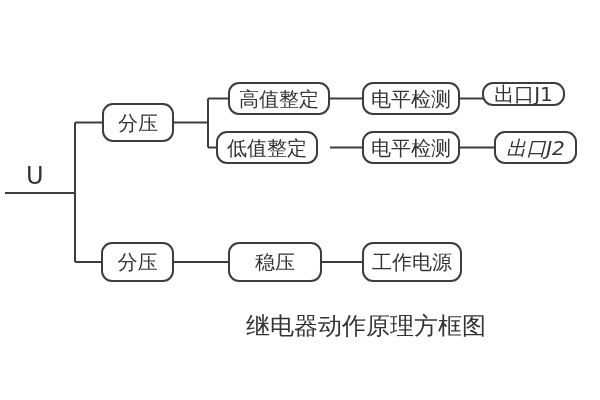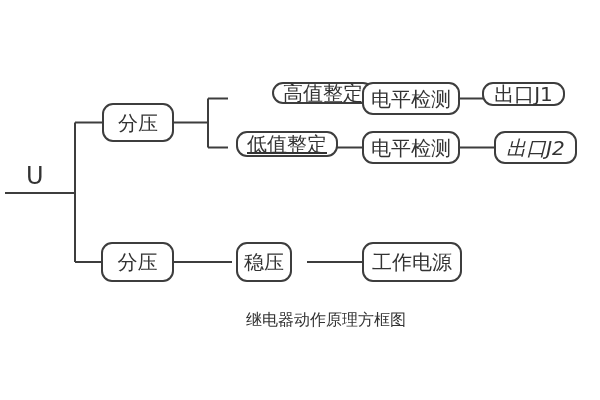--- a/index.html
+++ b/index.html
@@ -47,21 +47,21 @@
   }
   .input-label {
     position: absolute;
     z-index: 1;
     font-size: 24px;
     color: var(--text-color);
   }
   .caption {
     position: absolute;
     z-index: 1;
-    font-size: 16px;
+    font-size: 24px;
     letter-spacing: 0px;
     color: var(--text-color);
     white-space: nowrap;
   }
 </style>
 </head>
 <body>
 
 <div class="canvas">
 
@@ -93,33 +93,33 @@
 
     <path d="M174,262 H232"></path>
 
     <path d="M307,262 H362"></path>
   </svg>
 
   <div class="input-label" style="left:26px; top:162px;">U</div>
 
   <div class="node" style="left:102px; top:103px; width:72px; height:39px;">分压</div>
 
-  <div class="node" style="left:228px; top:82px; width:102px; height:22px;margin-left:44px;">高值整定</div>
+  <div class="node" style="left:228px; top:82px; width:102px; height:33px;">高值整定</div>
 
   <div class="node" style="left:362px; top:82px; width:98px; height:33px;">电平检测</div>
 
   <div class="node" style="left:482px; top:82px; width:83px; height:24px;">出口J1</div>
 
-  <div class="node" style="left:236px; top:131px; width:102px; height:26px;text-decoration:underline;">低值整定</div>
+  <div class="node" style="left:216px; top:131px; width:102px; height:33px;">低值整定</div>
 
   <div class="node" style="left:362px; top:131px; width:98px; height:33px;">电平检测</div>
 
   <div class="node" style="left:494px; top:131px; width:83px; height:33px;font-style:italic;">出口J2</div>
 
   <div class="node" style="left:101px; top:242px; width:73px; height:40px;">分压</div>
 
-  <div class="node" style="left:236px; top:242px; width:56px; height:40px;">稳压</div>
+  <div class="node" style="left:228px; top:242px; width:94px; height:40px;">稳压</div>
 
   <div class="node" style="left:362px; top:242px; width:100px; height:40px;border-radius:11px;">工作电源</div>
 
   <div class="caption" style="left:246px; top:310px;">继电器动作原理方框图</div>
 
 </div>
 
 </body></html>

